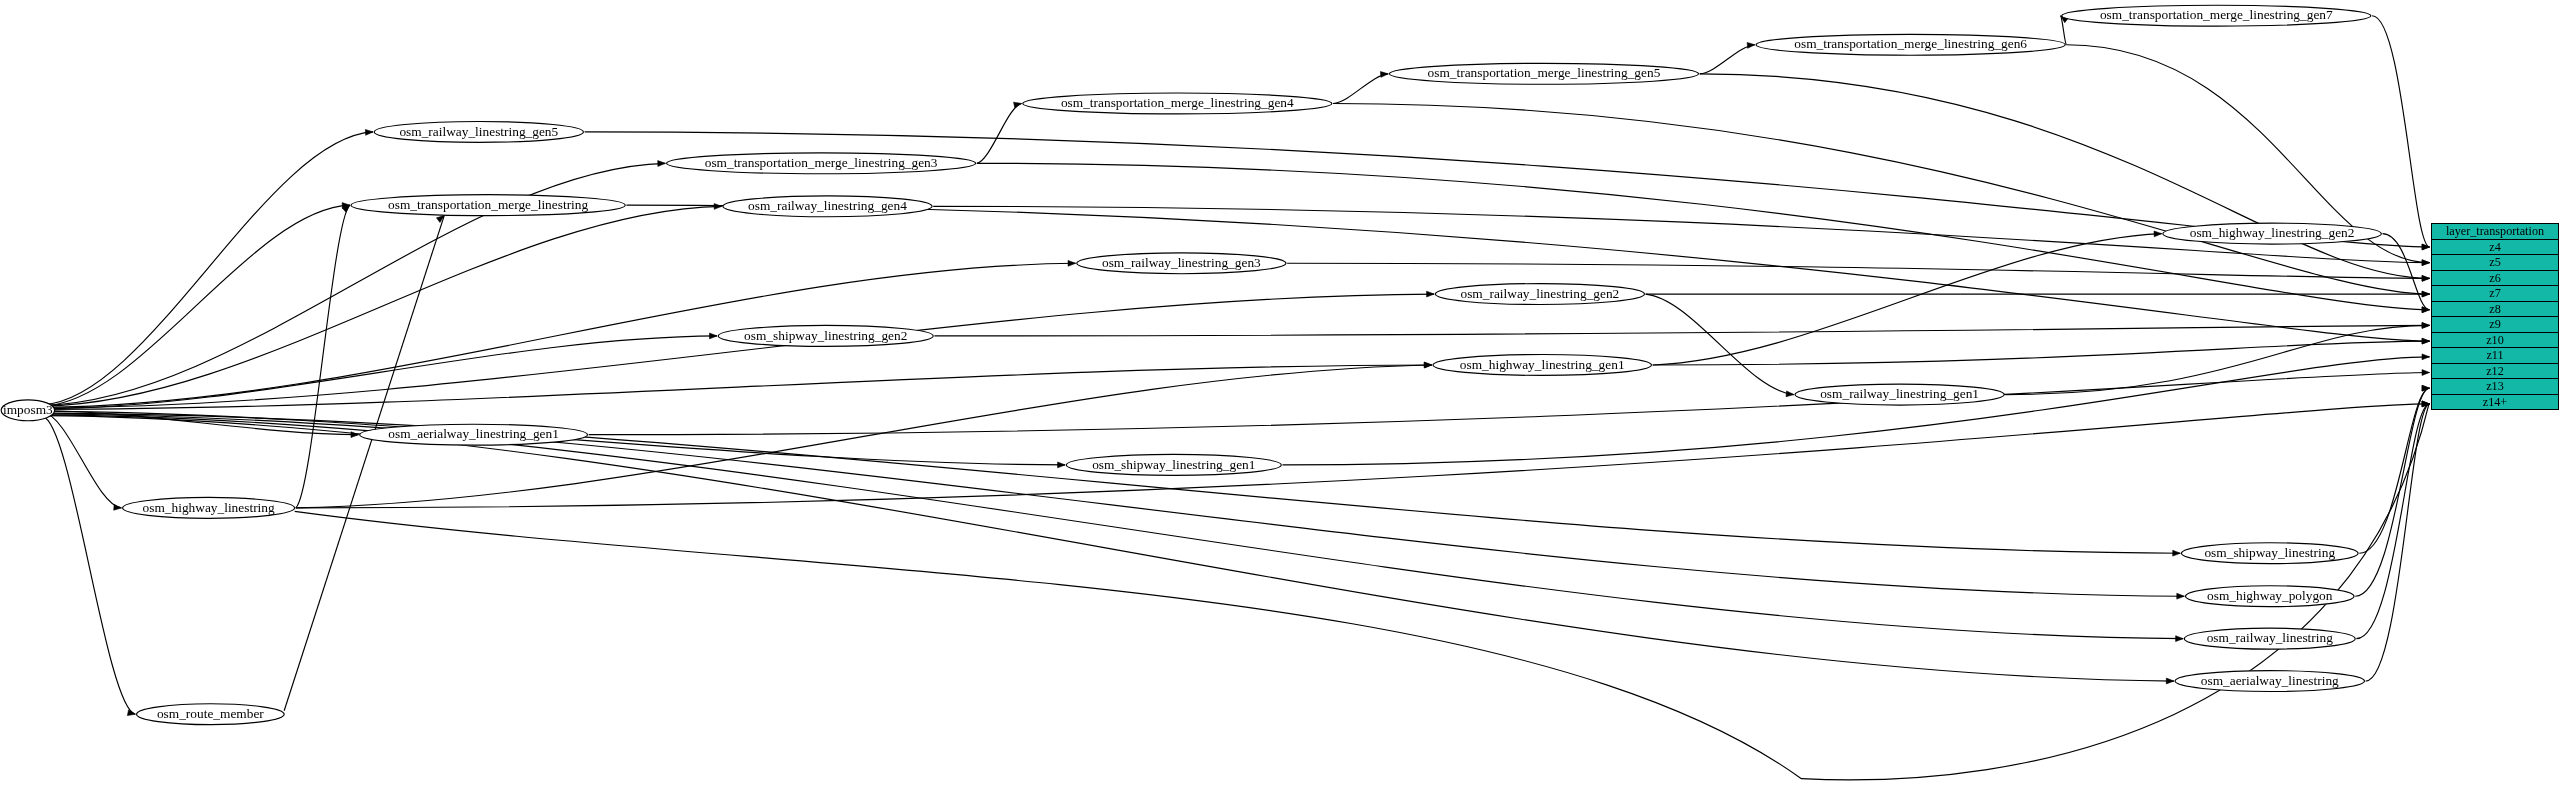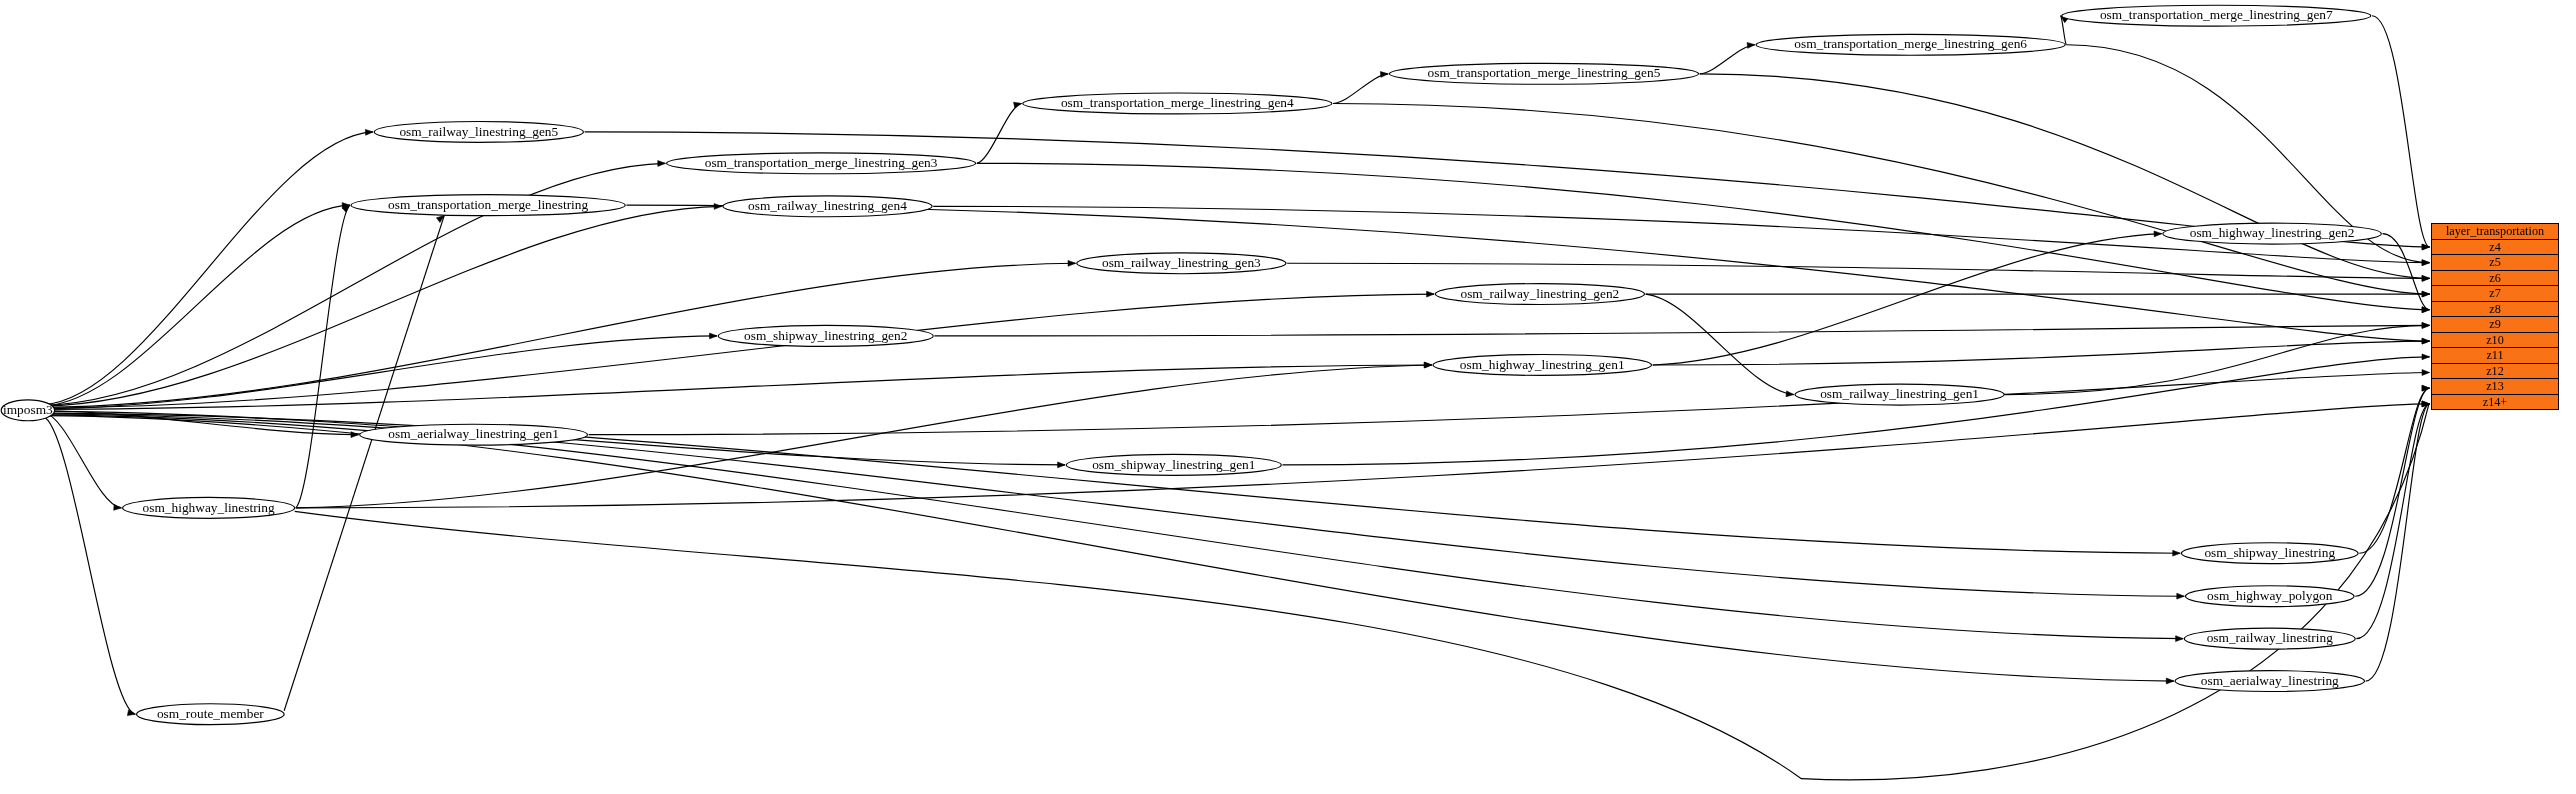--- a/index.html
+++ b/index.html
@@ -49,21 +49,21 @@
     stroke-width: 1;
   }
   .layer-table {
     position: absolute;
     border-collapse: collapse;
     border-spacing: 0;
     font-family: "Liberation Serif", serif;
   }
   .layer-table td {
     border: 0.6px solid #000000;
-    background: #f97316;
+    background: #14b8a6;
     color: #000000;
     text-align: center;
     font-size: 12.2px;
     padding: 0px 3.5px;
     height: 14.5px;
     line-height: 14.5px;
     white-space: nowrap;
   }
   .layer-table td.title {
     font-size: 12.2px;

